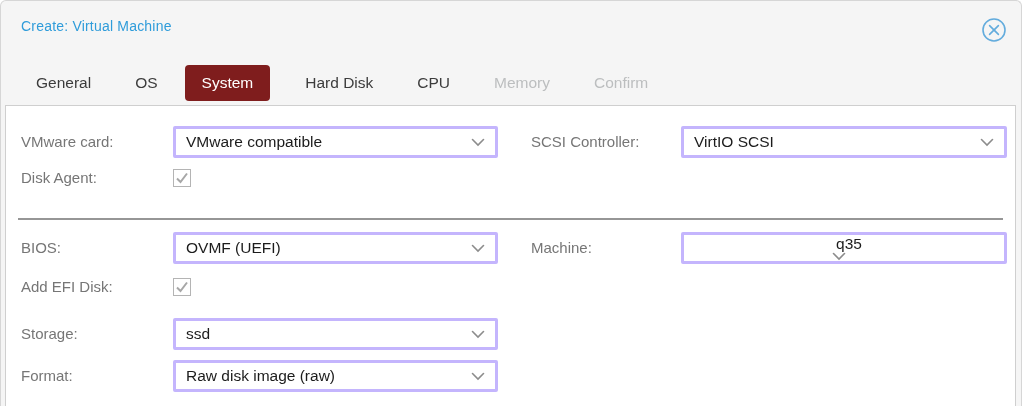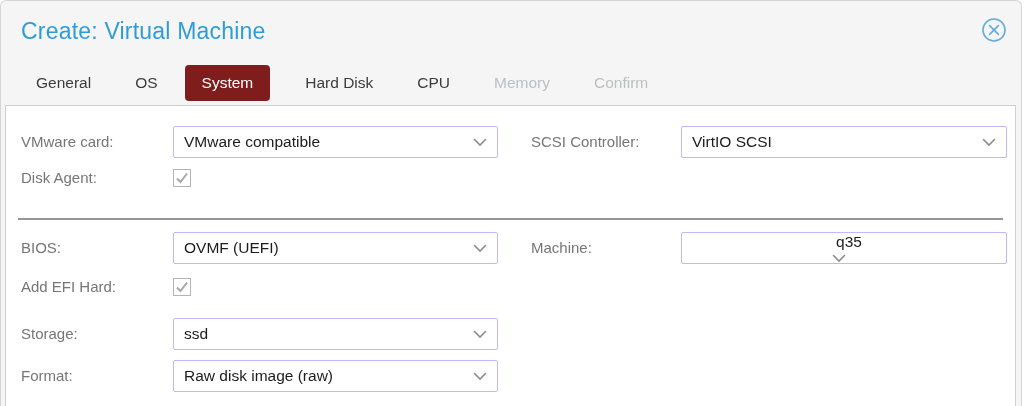--- a/index.html
+++ b/index.html
@@ -12,21 +12,21 @@
     position:absolute;left:0;top:0;width:1022px;height:406px;
     background:#f5f5f5;
     border:1px solid #d6d6d6;border-bottom:none;
     border-radius:6px 6px 0 0;
     box-sizing:border-box;
   }
   
   .titlebar{position:absolute;left:0;top:0;right:0;height:56px;}
   .title{
     position:absolute;left:20px;top:17px;
-    font-size:23px;color:#2f9cda;letter-spacing:.2px;
+    font-size:14px;color:#2f9cda;letter-spacing:.2px;
   }
   .close-btn{position:absolute;right:13px;top:15px;width:28px;height:28px;cursor:pointer;}
   
   .tabbar{
     position:absolute;left:18px;top:60px;right:10px;height:40px;
     display:flex;align-items:flex-end;
   }
   .tab{
     padding:9px 17px;margin-right:10px;
     font-size:15.5px;color:#3c3c3c;border-radius:4px;
@@ -40,21 +40,21 @@
     position:absolute;left:4px;right:5px;top:104px;height:310px;
     background:#ffffff;border:1px solid #cfcfcf;
     box-sizing:border-box;
   }
   .flabel{
     position:absolute;font-size:15px;color:#767676;
     height:32px;line-height:32px;white-space:nowrap;
   }
   .combo{
     position:absolute;height:32px;box-sizing:border-box;
-    background:#fff;border:1px solid #c4b5fd;border-radius:2px;
+    background:#fff;border:3px solid #c4b5fd;border-radius:2px;
     display:flex;align-items:center;cursor:pointer;
   }
   .combo-text{
     flex:1;padding-left:10px;font-size:15.5px;color:#1c1c1c;
     white-space:nowrap;overflow:hidden;
   }
   .combo .chev{flex:none;margin-right:10px;display:flex;align-items:center;}
   .checkbox{
     position:absolute;width:18px;height:18px;cursor:pointer;
   }
@@ -139,21 +139,21 @@
     <span class="flabel c2-label" style="top:126px;">Machine:</span>
     <div class="combo c2-field" style="top:126px;flex-direction:column;">
       <span class="combo-text">q35</span>
       <span class="chev">
         <svg width="14" height="9" viewBox="0 0 14 9">
             <path d="M1.5 1.5 L7 7 L12.5 1.5" fill="none" stroke="#8c8c8c" stroke-width="1.6" stroke-linecap="round"></path>
           </svg>
       </span>
     </div>
 
-    <span class="flabel c1-label" style="top:172px;height:18px;line-height:18px;">Add EFI Hard:</span>
+    <span class="flabel c1-label" style="top:172px;height:18px;line-height:18px;">Add EFI Disk:</span>
     <span class="checkbox" style="left:167px;top:172px;">
       <svg width="18" height="18" viewBox="0 0 18 18">
         <rect x="0.5" y="0.5" width="17" height="17" fill="#ffffff" stroke="#b4b4b4"></rect>
         <path d="M4 9.5 L7.5 13 L14 4.5" fill="none" stroke="#a7a7a7" stroke-width="2"></path>
       </svg>
     </span>
 
     <span class="flabel c1-label" style="top:212px;">Storage:</span>
     <div class="combo c1-field" style="top:212px;">
       <span class="combo-text">ssd</span>

